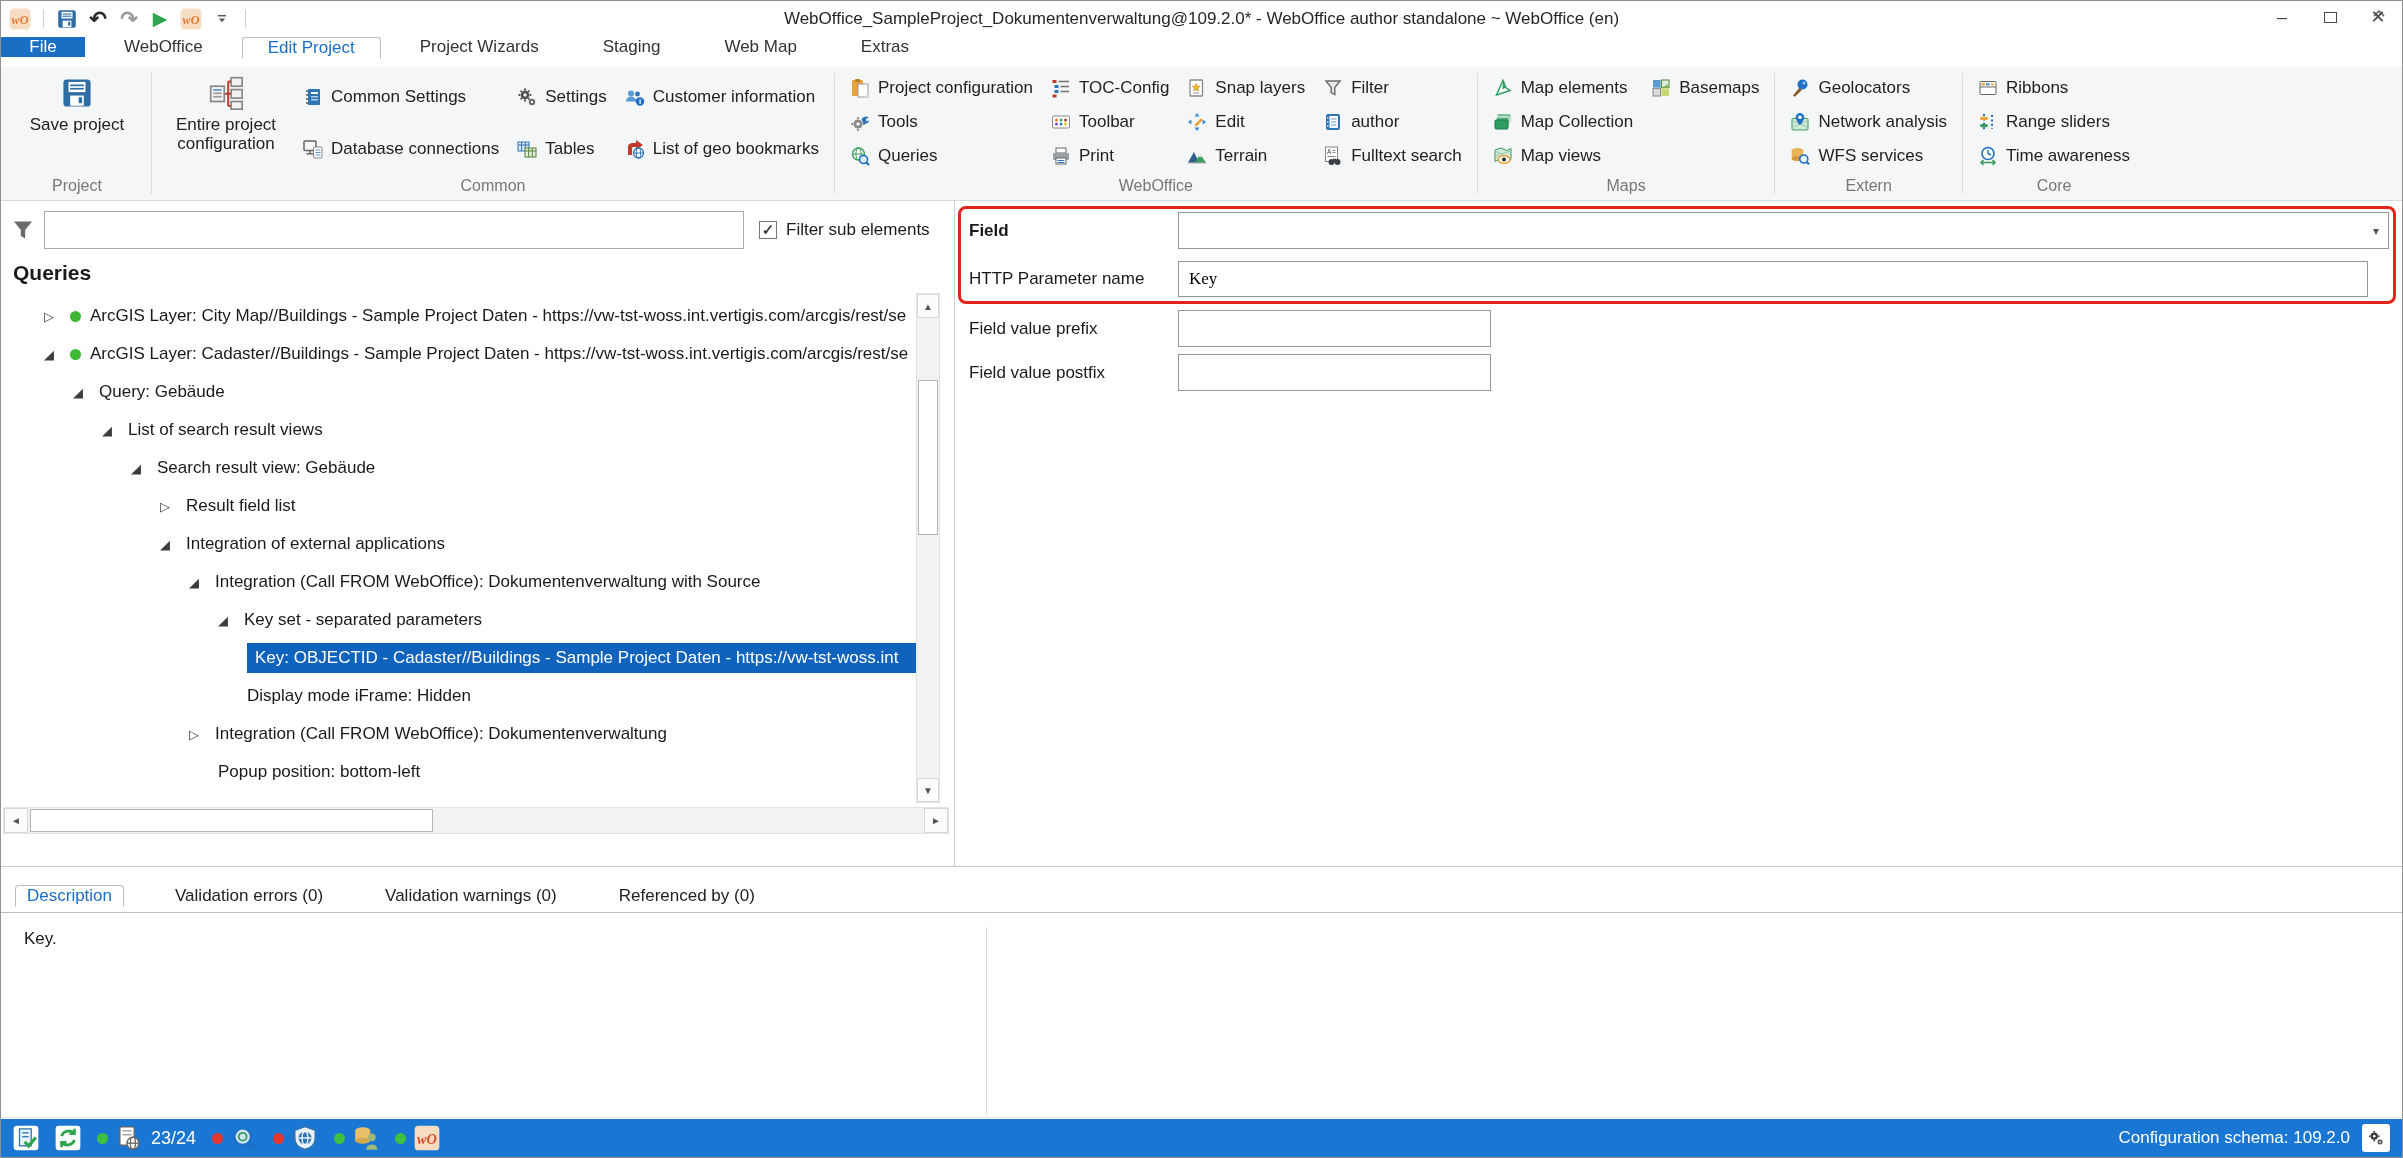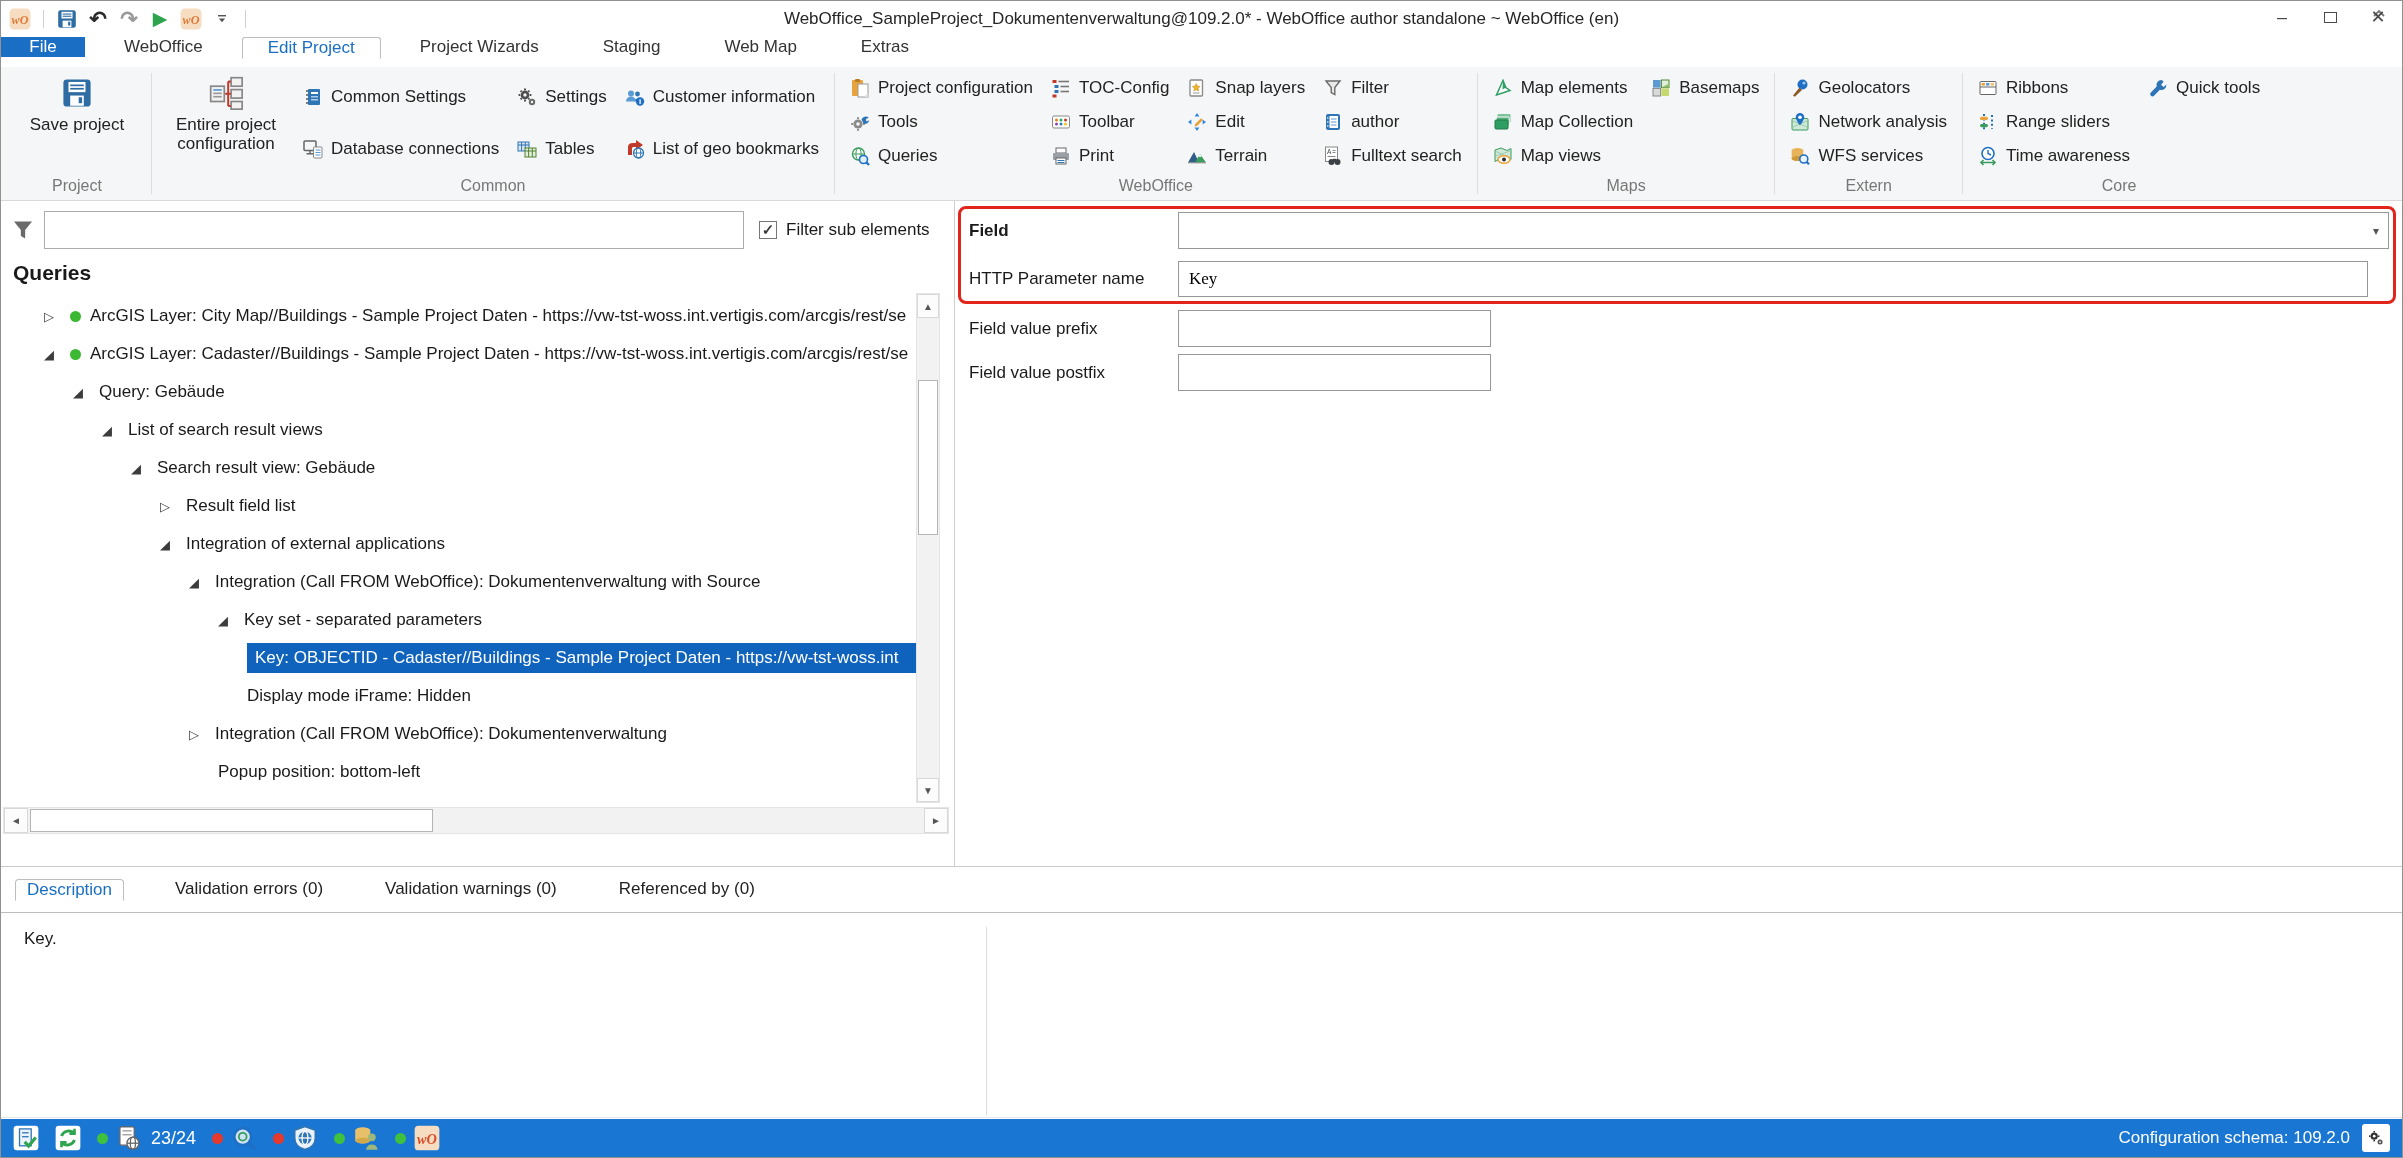--- a/index.html
+++ b/index.html
@@ -67,21 +67,21 @@
   #redbox{position:absolute;left:3px;top:5px;width:1438px;height:98px;border:3px solid #e1251b;border-radius:8px;pointer-events:none;z-index:3}
   .frow{position:absolute;left:0;right:0}
   .flabel{position:absolute;left:14px;top:0;bottom:0;display:flex;align-items:center}
   .fctrl{position:absolute;left:223px;top:0;height:100%;background:#fff;border:1px solid #979797;display:flex;align-items:center;padding:0 10px;white-space:nowrap;overflow:hidden}
   .fctrl.dd{padding-right:34px}
   .ddcaret{position:absolute;right:9px;top:50%;transform:translateY(-50%);font-size:12px;color:#555}
   .fctrl input{border:none;outline:none;width:100%;font-size:17px;font-family:Liberation Serif, serif;background:transparent}
 
   
   #bottom{position:relative;height:254px;background:#fff}
-  #btabs{height:34px;margin-top:12px;border-bottom:1px solid #bdbdbd;display:flex;align-items:flex-start;padding-left:14px}
+  #btabs{height:34px;margin-top:12px;border-bottom:1px solid #bdbdbd;display:flex;align-items:center;padding-left:14px}
   .btab{padding:0 11px;margin-right:40px;display:flex;align-items:center;color:#222;white-space:nowrap}
   .btab.active{border:1px solid #bdbdbd;border-bottom:1px solid #fff;border-radius:4px 4px 0 0;color:#1a6fc4;background:#fff;margin-bottom:-1px}
   #bcontent{padding:16px 0 0 23px}
   #bvline{position:absolute;left:985px;top:48px;width:1px;height:188px;background:#dcdcdc}
   #bhline{position:absolute;left:0;right:0;top:238px;height:1px;background:#e6e6e6}
 
   
   #status{position:absolute;left:0;right:0;bottom:0;height:38px;background:#1976d2;display:flex;align-items:center;padding:16px 12px;color:#fff}
   .sitem{display:flex;align-items:center;margin-right:16px}
   .sdot{width:11px;height:11px;border-radius:50%;margin-right:8px}
@@ -587,30 +587,20 @@
           </div>
           <div class="ritem">
             <span class="ric">
               <svg width="20" height="20" viewBox="0 0 20 20">
                 <circle cx="10" cy="7.5" r="6" fill="#fff" stroke="#1f6fc4" stroke-width="1.6"></circle>
                 <path d="M10 4 V7.5 L13 9" stroke="#1f6fc4" stroke-width="1.4" fill="none"></path>
                 <path d="M3 16.5 h14 M5.5 14 L3 16.5 L5.5 19 M14.5 14 L17 16.5 L14.5 19" stroke="#3a9d5d" stroke-width="1.6" fill="none"></path>
               </svg>
             </span>
             <span>Time awareness</span>
-          </div>
-        </div>
-        <div class="rcol">
-          <div class="ritem">
-            <span class="ric">
-              <svg width="20" height="20" viewBox="0 0 20 20">
-                <path d="M13.5 2 a5 5 0 0 0 -4.8 6.6 L2.6 14.7 a2.3 2.3 0 0 0 3.2 3.2 L11.9 11.8 A5 5 0 0 0 18.4 6.6 l-2.9 2.5 -2.4 -2.4 2.5 -2.9 A5 5 0 0 0 13.5 2 z" fill="#2e75b6"></path>
-              </svg>
-            </span>
-            <span>Quick tools</span>
           </div>
         </div>
       </div>
       <div class="rlabel">Core</div>
     </div>
   </div>
 <svg id="ribbon-collapse" width="14" height="9" viewBox="0 0 14 9">
     <path d="M2 7 L7 2 L12 7" stroke="#777" stroke-width="1.8" fill="none"></path>
   </svg>
 

